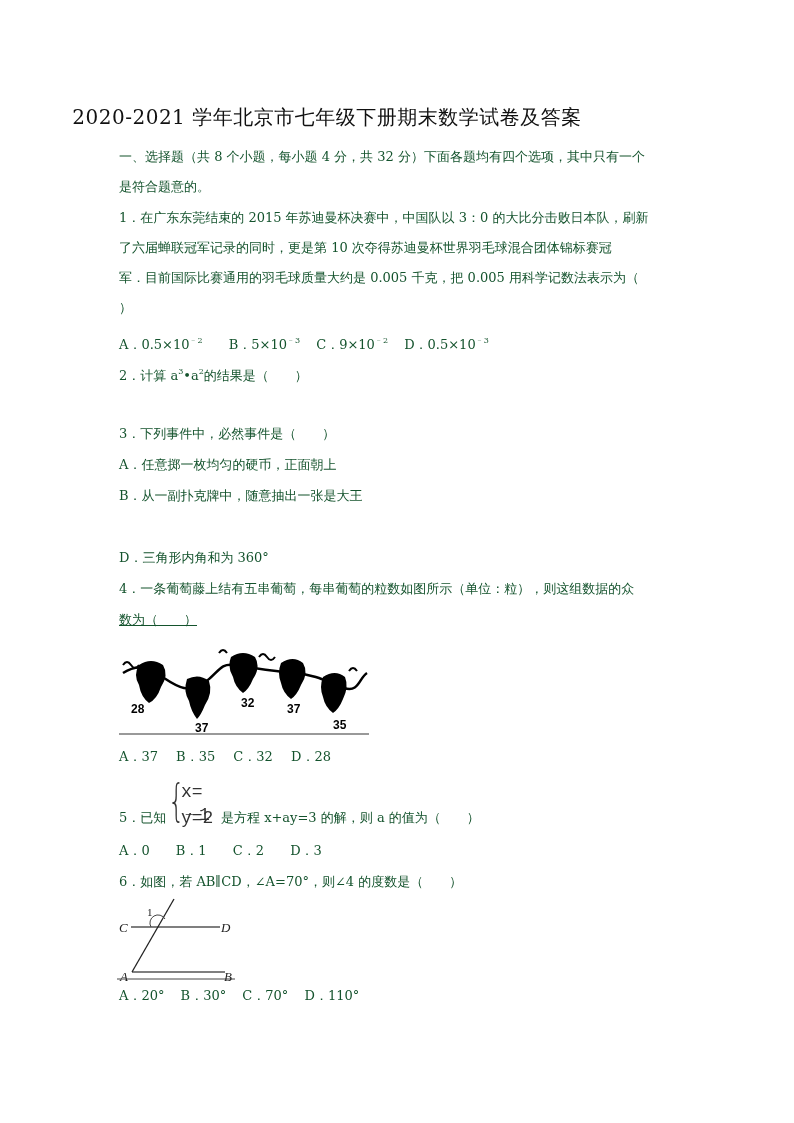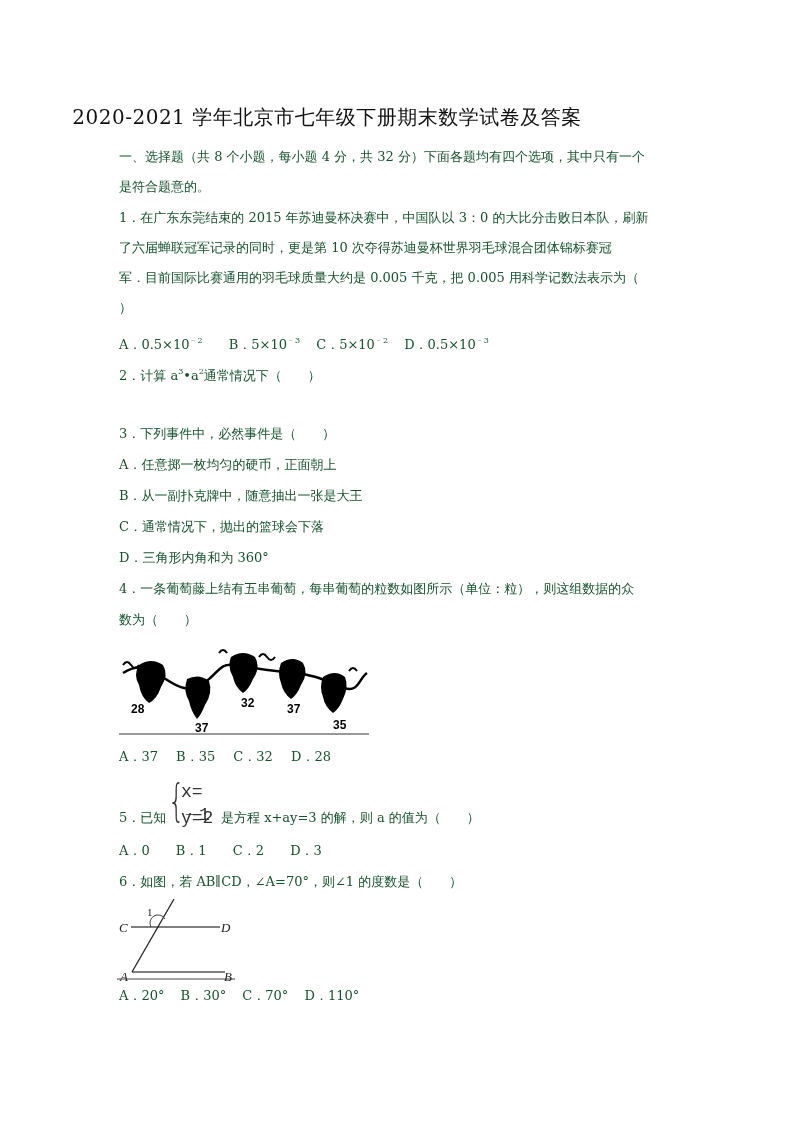--- a/index.html
+++ b/index.html
@@ -31,36 +31,35 @@
   <div class="line" style="top:148px;">一、选择题（共 8 个小题，每小题 4 分，共 32 分）下面各题均有四个选项，其中只有一个</div>
   <div class="line" style="top:178px;">是符合题意的。</div>
 
   <div class="line" style="top:209px;">1．在广东东莞结束的 2015 年苏迪曼杯决赛中，中国队以 3：0 的大比分击败日本队，刷新</div>
   <div class="line" style="top:239px;">了六届蝉联冠军记录的同时，更是第 10 次夺得苏迪曼杯世界羽毛球混合团体锦标赛冠</div>
   <div class="line" style="top:269px;">军．目前国际比赛通用的羽毛球质量大约是 0.005 千克，把 0.005 用科学记数法表示为（</div>
   <div class="line" style="top:299px;">）</div>
   <div class="line" style="top:332px;">
     <span class="opt"><span>A．0.5×10</span><span class="sup">﹣2</span></span><span class="gap1"></span>
     <span class="opt"><span>B．5×10</span><span class="sup">﹣3</span></span><span class="gap3"></span>
-    <span class="opt"><span>C．5×10</span><span class="sup">﹣2</span></span><span class="gap3"></span>
+    <span class="opt"><span>C．9×10</span><span class="sup">﹣2</span></span><span class="gap3"></span>
     <span class="opt"><span>D．0.5×10</span><span class="sup">﹣3</span></span>
   </div>
 
   <div class="line" style="top:363px;">
-    <span>2．计算 a</span><span class="sup">3</span><span>•a</span><span class="sup">2</span><span>通常情况下（　　）</span>
+    <span>2．计算 a</span><span class="sup">3</span><span>•a</span><span class="sup">2</span><span>的结果是（　　）</span>
   </div>
 
   <div class="line" style="top:425px;">3．下列事件中，必然事件是（　　）</div>
   <div class="line" style="top:487px;">B．从一副扑克牌中，随意抽出一张是大王</div>
   <div class="line" style="top:456px;">A．任意掷一枚均匀的硬币，正面朝上</div>
-  <div class="line" style="top:518px;">C．通常情况下，抛出的篮球会下落</div>
   <div class="line" style="top:549px;text-align:center;">D．三角形内角和为 360°</div>
 
   <div class="line" style="top:580px;">4．一条葡萄藤上结有五串葡萄，每串葡萄的粒数如图所示（单位：粒），则这组数据的众</div>
-  <div class="line" style="top:611px;">数为（　　）</div>
+  <div class="line" style="top:611px;text-decoration:underline;">数为（　　）</div>
 
   <div class="grape">
     <svg width="250" height="92" viewBox="0 0 250 92">
       <rect x="0" y="0" width="250" height="92" fill="#fff"></rect>
       <path d="M4 30 C20 20, 30 25, 45 35 S70 50, 85 40 S100 20, 115 22 S150 28, 175 30 S210 40, 225 45 S240 35, 248 30" stroke="#000" stroke-width="2.5" fill="none"></path>
       <path d="M4 22 q4 -6 8 0 q4 6 8 0" stroke="#000" stroke-width="2" fill="none"></path>
       <path d="M100 10 q4 -6 8 0" stroke="#000" stroke-width="2" fill="none"></path>
       <path d="M140 14 q4 -6 8 0 q4 6 8 0" stroke="#000" stroke-width="2" fill="none"></path>
       <path d="M230 28 q4 -6 8 0" stroke="#000" stroke-width="2" fill="none"></path>
 
@@ -98,21 +97,21 @@
     <span class="eq" style="top:28px;">y=2</span>
   </div>
   <div class="line" style="top:809px; left:221px;">是方程 x+ay=3 的解，则 a 的值为（　　）</div>
   <div class="line" style="top:842px;">
     <span class="opt">A．0</span><span class="gap1"></span>
     <span class="opt">B．1</span><span class="gap1"></span>
     <span class="opt">C．2</span><span class="gap1"></span>
     <span class="opt">D．3</span>
   </div>
 
-  <div class="line" style="top:873px;">6．如图，若 AB∥CD，∠A=70°，则∠1 的度数是（　　）</div>
+  <div class="line" style="top:873px;">6．如图，若 AB∥CD，∠A=70°，则∠4 的度数是（　　）</div>
   <div class="geo">
     <svg width="120" height="85" viewBox="0 0 120 85">
       <line x1="14" y1="30" x2="103" y2="30" stroke="#555" stroke-width="1.3"></line>
       <line x1="15" y1="75" x2="108" y2="75" stroke="#555" stroke-width="1.3"></line>
       <line x1="15" y1="75" x2="57" y2="2" stroke="#222" stroke-width="1.3"></line>
       <path d="M34 30 A 8 8 0 0 1 48 22" stroke="#444" stroke-width="1" fill="none"></path>
       <line x1="0" y1="82" x2="118" y2="82" stroke="#444" stroke-width="1"></line>
       <g font-family="Liberation Serif, serif" font-style="italic" font-size="13" fill="#222">
         <text x="2" y="35">C</text>
         <text x="104" y="35">D</text>

